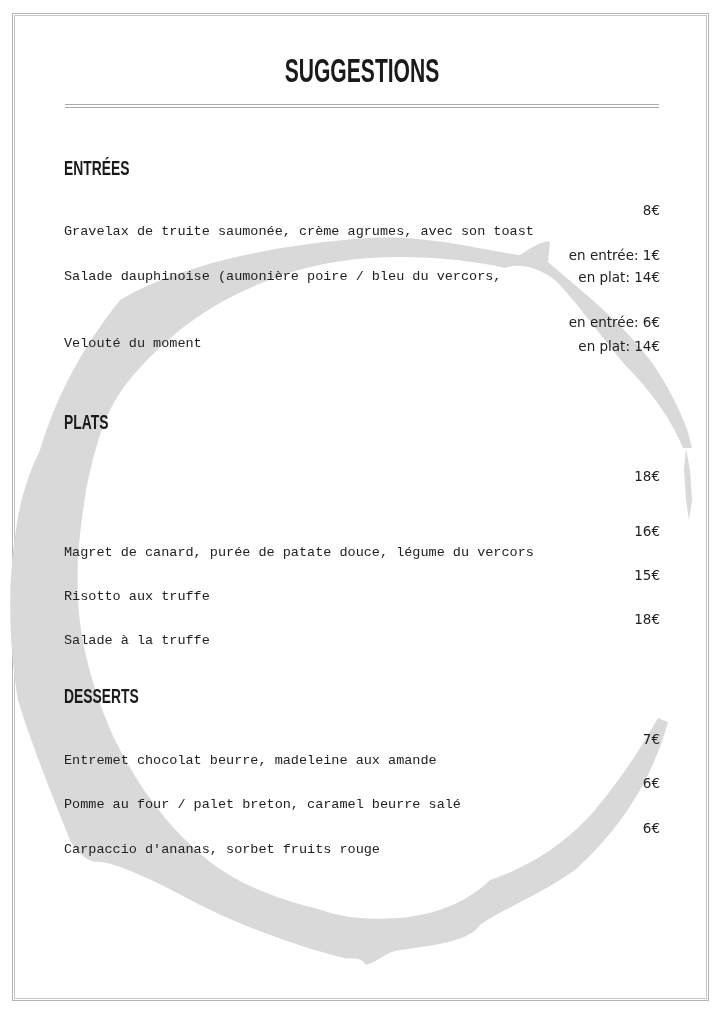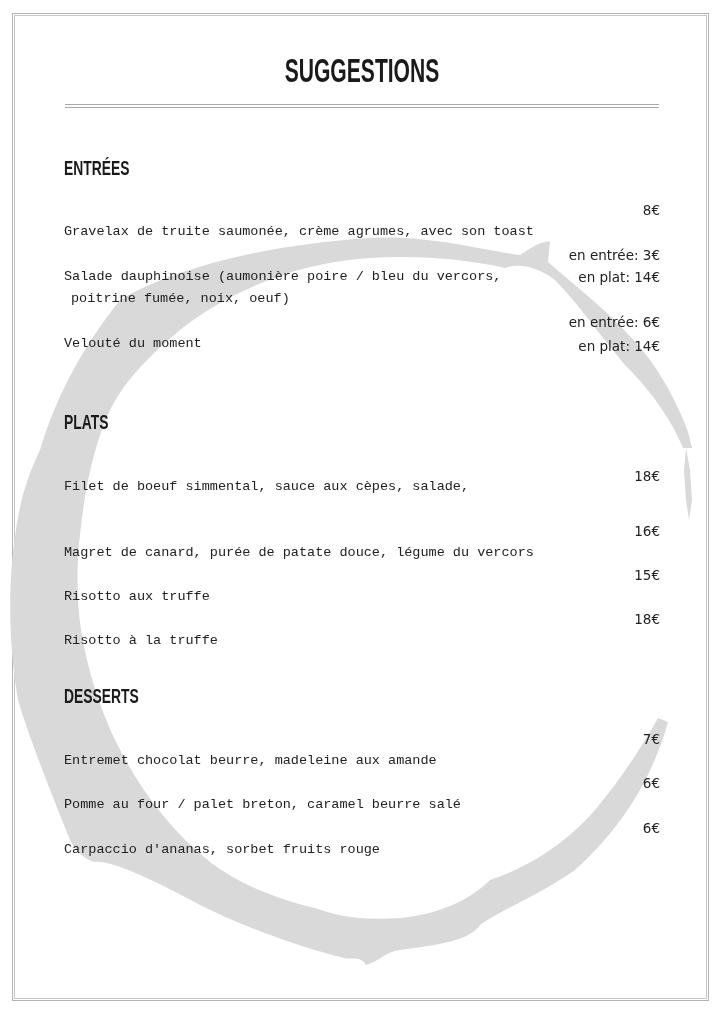--- a/index.html
+++ b/index.html
@@ -109,43 +109,41 @@
       <span>Gravelax de truite saumonée, crème agrumes, avec son toast</span>
     </div>
     <div class="price">
       <span>8€</span>
     </div>
   </div>
 
   <div class="item" style="top:244px;">
     <div class="name">
       <span>Salade dauphinoise (aumonière poire / bleu du vercors,</span>
-      <span class="cont">poitrine fumée, noix, oeuf)</span>
-    </div>
-    <div class="price">
-      <span>en entrée: 3€</span>
+    </div>
+    <div class="price">
+      <span>en entrée: 1€</span>
       <span>en plat: 14€</span>
     </div>
   </div>
 
   <div class="item" style="top:311px;">
     <div class="name">
       <span>Velouté du moment</span>
     </div>
     <div class="price">
       <span>en entrée: 6€</span>
       <span style="margin-top:2px;">en plat: 14€</span>
     </div>
   </div>
 
   <div class="section-heading" style="top:410px;">PLATS</div>
 
   <div class="item" style="top:454px;">
     <div class="name">
-      <span>Filet de boeuf simmental, sauce aux cèpes, salade,</span>
     </div>
     <div class="price" style="top:11px;">
       <span>18€</span>
     </div>
   </div>
 
   <div class="item" style="top:520px;">
     <div class="name">
       <span>Magret de canard, purée de patate douce, légume du vercors</span>
     </div>
@@ -158,21 +156,21 @@
     <div class="name">
       <span>Risotto aux truffe</span>
     </div>
     <div class="price">
       <span>15€</span>
     </div>
   </div>
 
   <div class="item" style="top:608px;">
     <div class="name">
-      <span>Risotto à la truffe</span>
+      <span>Salade à la truffe</span>
     </div>
     <div class="price">
       <span>18€</span>
     </div>
   </div>
 
   <div class="section-heading" style="top:684px;">DESSERTS</div>
 
   <div class="item" style="top:728px;">
     <div class="name">

